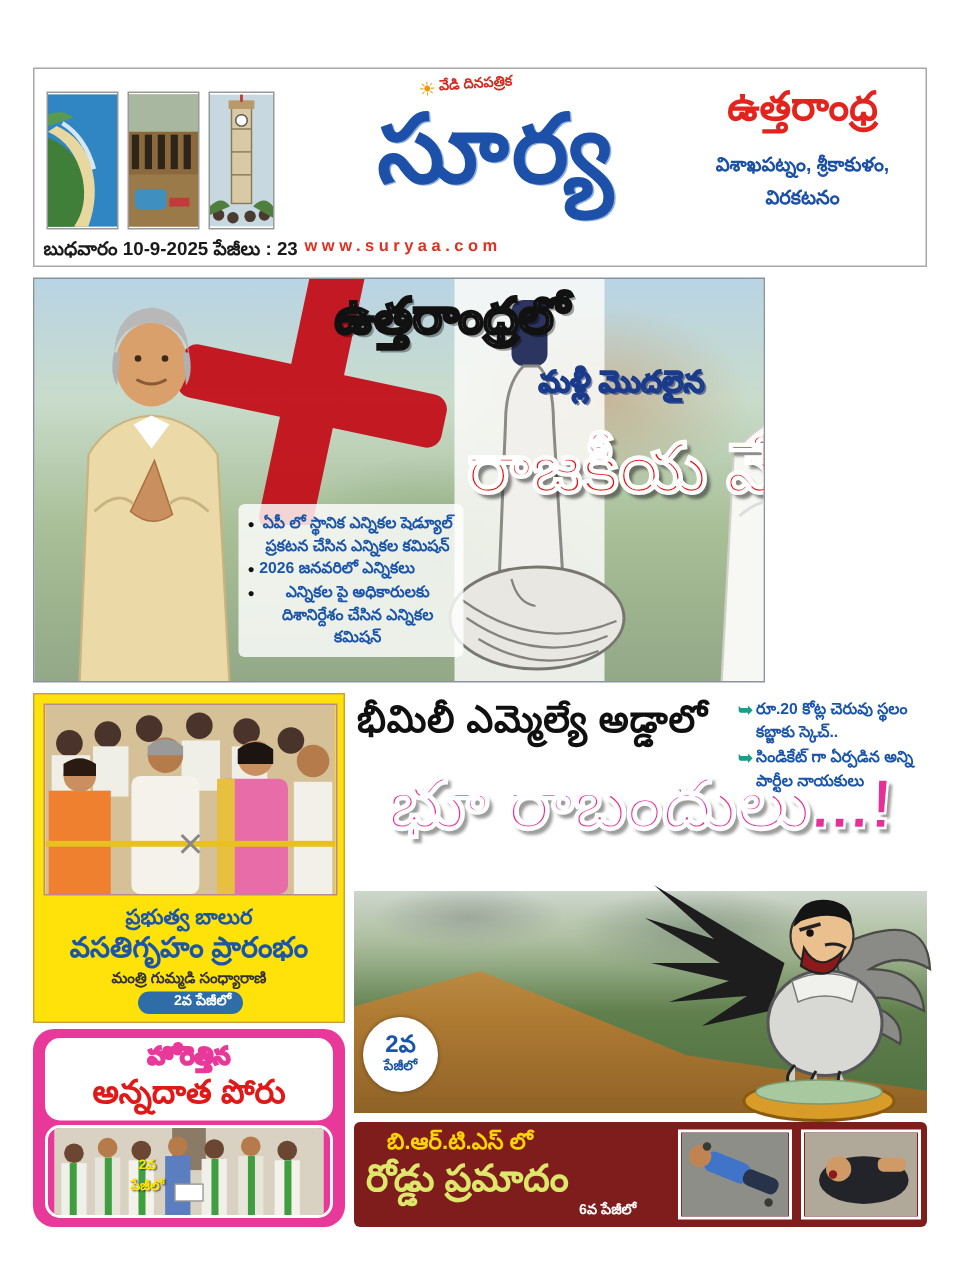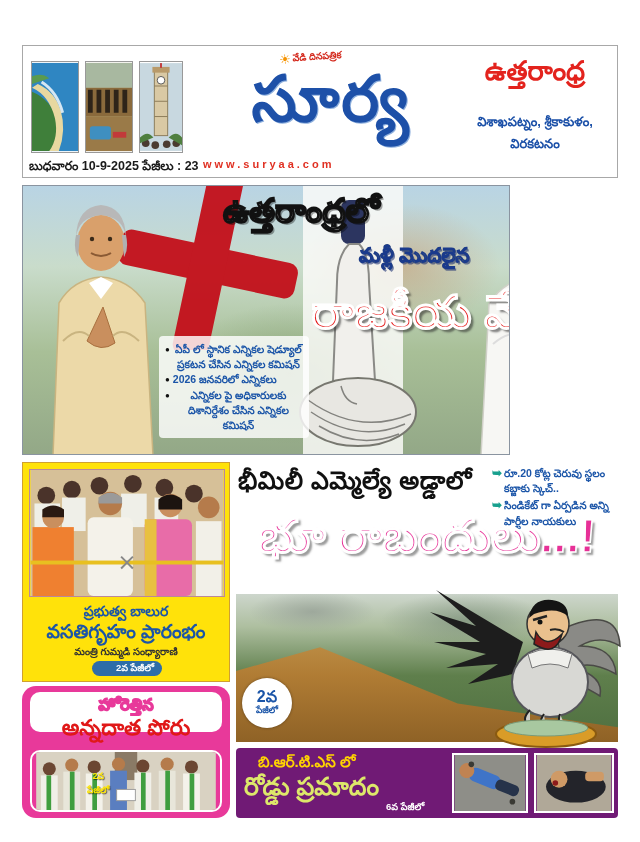--- a/index.html
+++ b/index.html
@@ -13,21 +13,21 @@
   .dateline { position:absolute; left:6px; top:113px; font-size:12.5px; font-weight:bold; color:#1a1a1a; }
   .tagline { position:absolute; left:256px; top:4px; display:flex; align-items:center; gap:2px; transform:rotate(-4deg); }
   .tagline .sun { color:#f59300; font-size:13px; }
   .tagline .tagtext { color:#d42a1e; font-size:9.5px; font-weight:bold; }
   .masthead { position:absolute; left:168px; top:10px; width:280px; text-align:center;
               font-size:64px; line-height:1.35; font-weight:bold; color:#1d50a8;
               text-shadow:1px 1px 0 #8fb0dd; letter-spacing:2px; }
   .website { position:absolute; left:180px; top:112px; color:#e03022; font-size:11px; font-weight:bold; letter-spacing:3px; }
   .edition { position:absolute; left:432px; top:8px; width:160px; text-align:center; }
   .edition-title { color:#e3231d; font-size:27px; font-weight:bold; line-height:1.3; }
-  .edition-cities { margin-top:22px; color:#1b50a8; font-size:13px; font-weight:bold; line-height:1.7; }
+  .edition-cities { margin-top:10px; color:#1b50a8; font-size:13px; font-weight:bold; line-height:1.7; }
 
   
   .collage { position:absolute; left:22px; top:185px; width:488px; height:270px; overflow:hidden; border:1px solid #8a94a0;
              background:
                radial-gradient(140px 90px at 78% 30%, rgba(196,150,110,.55), rgba(196,150,110,0) 70%),
                radial-gradient(160px 100px at 55% 70%, rgba(110,140,90,.5), rgba(110,140,90,0) 70%),
                linear-gradient(180deg,#b9d4e4 0%, #c9dccb 30%, #a8bf97 62%, #93a887 100%); }
   .collage svg { position:absolute; display:block; }
   .lead-kicker { position:absolute; left:200px; top:6px; font-size:33px; font-weight:bold; color:#fff;
                  -webkit-text-stroke:1.6px #111; text-shadow:2px 2px 0 rgba(0,0,0,.35); z-index:6; }
@@ -49,21 +49,21 @@
   .hostel-box { position:absolute; left:22px; top:462px; width:208px; height:220px; background:#ffe20a; border:1px solid #d0a030; }
   .hostel-photo { position:absolute; left:6px; top:6px; width:196px; height:128px; border:1px solid #b89; }
   .hostel-photo svg { display:block; width:100%; height:100%; }
   .hostel-l1 { position:absolute; left:0; top:140px; width:100%; text-align:center; color:#1b55a8; font-size:14px; font-weight:bold; }
   .hostel-l2 { position:absolute; left:0; top:158px; width:100%; text-align:center; color:#1b55a8; font-size:19px; font-weight:bold; }
   .hostel-l3 { position:absolute; left:0; top:183px; width:100%; text-align:center; color:#333; font-size:10px; font-weight:bold; }
   .hostel-pill { position:absolute; left:69px; top:198px; width:70px; height:15px; background:#2e6da8; }
 
   
   .farmer-box { position:absolute; left:22px; top:686px; width:208px; height:132px; background:#e8399a; border-radius:14px; }
-  .farmer-white { position:absolute; left:8px; top:6px; width:192px; height:40px; background:#fff; border-radius:10px; text-align:center; }
+  .farmer-white { position:absolute; left:8px; top:6px; width:192px; height:55px; background:#fff; border-radius:10px; text-align:center; }
   .farmer-l1 { font-size:16px; font-weight:bold; color:#fff; -webkit-text-stroke:1.4px #e8399a; line-height:1.4; margin-top:2px; }
   .farmer-l2 { font-size:22px; font-weight:bold; color:#e01818; line-height:1.1; }
   .farmer-photo { position:absolute; left:8px; top:64px; width:192px; height:62px; border-radius:10px; overflow:hidden; border:2px solid #fff; }
   .farmer-photo svg { display:block; width:100%; height:100%; }
   .farmer-photo-ref { position:absolute; left:55px; top:18px; color:#ffe600; font-size:9px; font-weight:bold; text-align:center; line-height:1.5; text-shadow:1px 1px 1px rgba(0,0,0,.6); }
 
   
   .land-kicker { position:absolute; left:238px; top:466px; font-size:25px; font-weight:bold; color:#101010; letter-spacing:0.5px;text-align:right; }
   .land-bullets { position:absolute; left:492px; top:466px; width:126px; }
   .land-bullet { display:flex; gap:2px; font-size:10.5px; font-weight:bold; color:#1b55a8; line-height:1.45; margin-bottom:2px; }
@@ -81,21 +81,21 @@
                 background:linear-gradient(180deg,#cda55e 0%, #b07c34 55%, #8f6226 100%); }
   .vulture { position:absolute; left:428px; top:584px; width:195px; height:165px; z-index:4; }
   .vulture svg { display:block; width:100%; height:100%; }
   .land-circle { position:absolute; left:242px; top:678px; width:50px; height:50px; background:#fff; border-radius:50%;
                  z-index:5; display:flex; flex-direction:column; align-items:center; justify-content:center;
                  box-shadow:0 0 3px rgba(0,0,0,.4); }
   .land-circle .big { font-size:16px; font-weight:bold; color:#1b55a8; line-height:1; }
   .land-circle .small { font-size:9px; font-weight:bold; color:#1b55a8; line-height:1.3; }
 
   
-  .accident-bar { position:absolute; left:236px; top:748px; width:382px; height:70px; background:#701a75; border-radius:4px; }
+  .accident-bar { position:absolute; left:236px; top:748px; width:382px; height:70px; background:#7f1d1d; border-radius:4px; }
   .accident-l1 { position:absolute; left:22px; top:5px; color:#ffd400; font-size:15px; font-weight:bold; }
   .accident-l2 { position:absolute; left:8px; top:24px; color:#dde86a; font-size:25px; font-weight:bold; }
   .accident-ref { position:absolute; left:150px; top:53px; color:#fff; font-size:9.5px; font-weight:bold; }
   .acc-photo { position:absolute; top:5px; height:60px; border:2px solid #fff; }
   .acc-photo svg { display:block; width:100%; height:100%; }
 </style>
 </head>
 <body>
 
 <div class="page">

